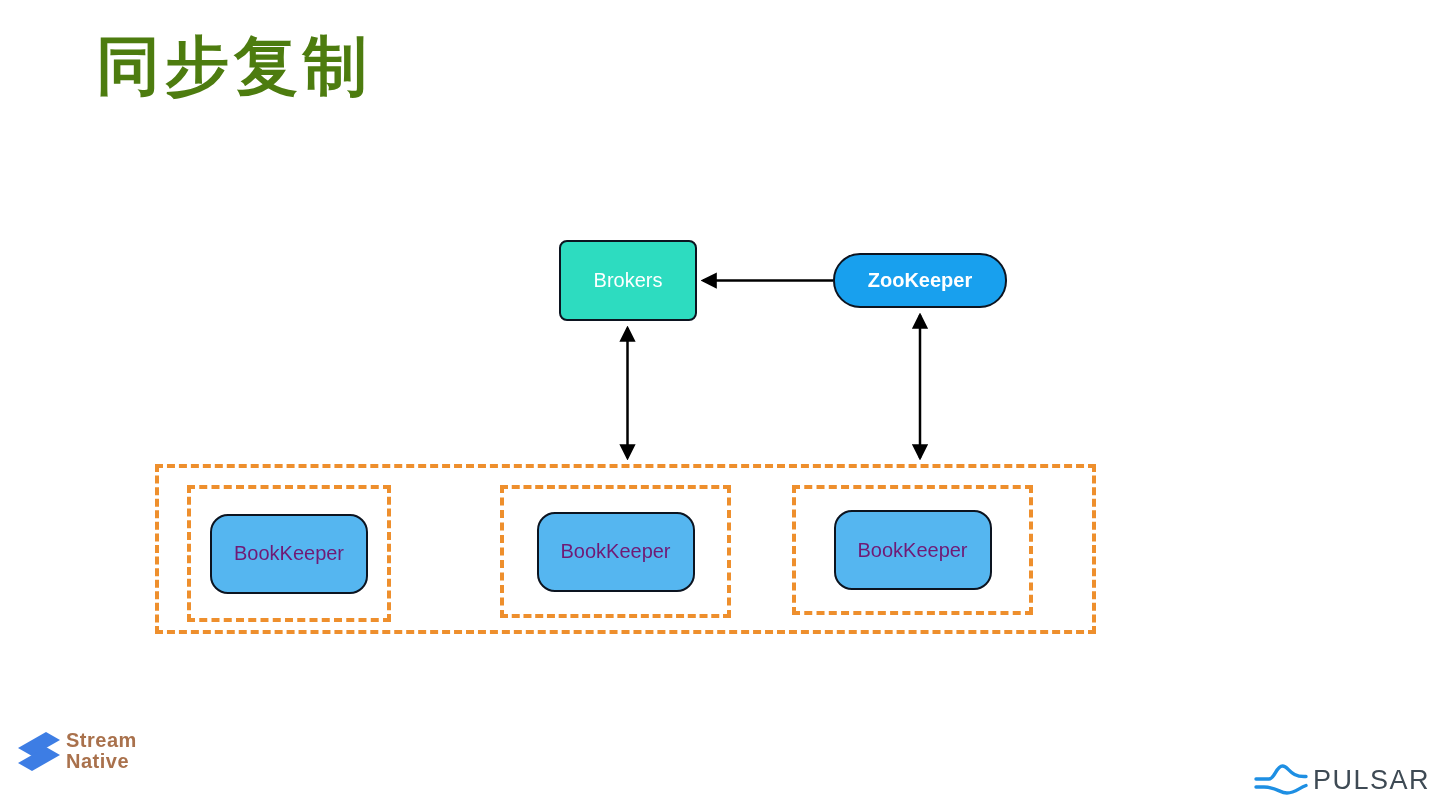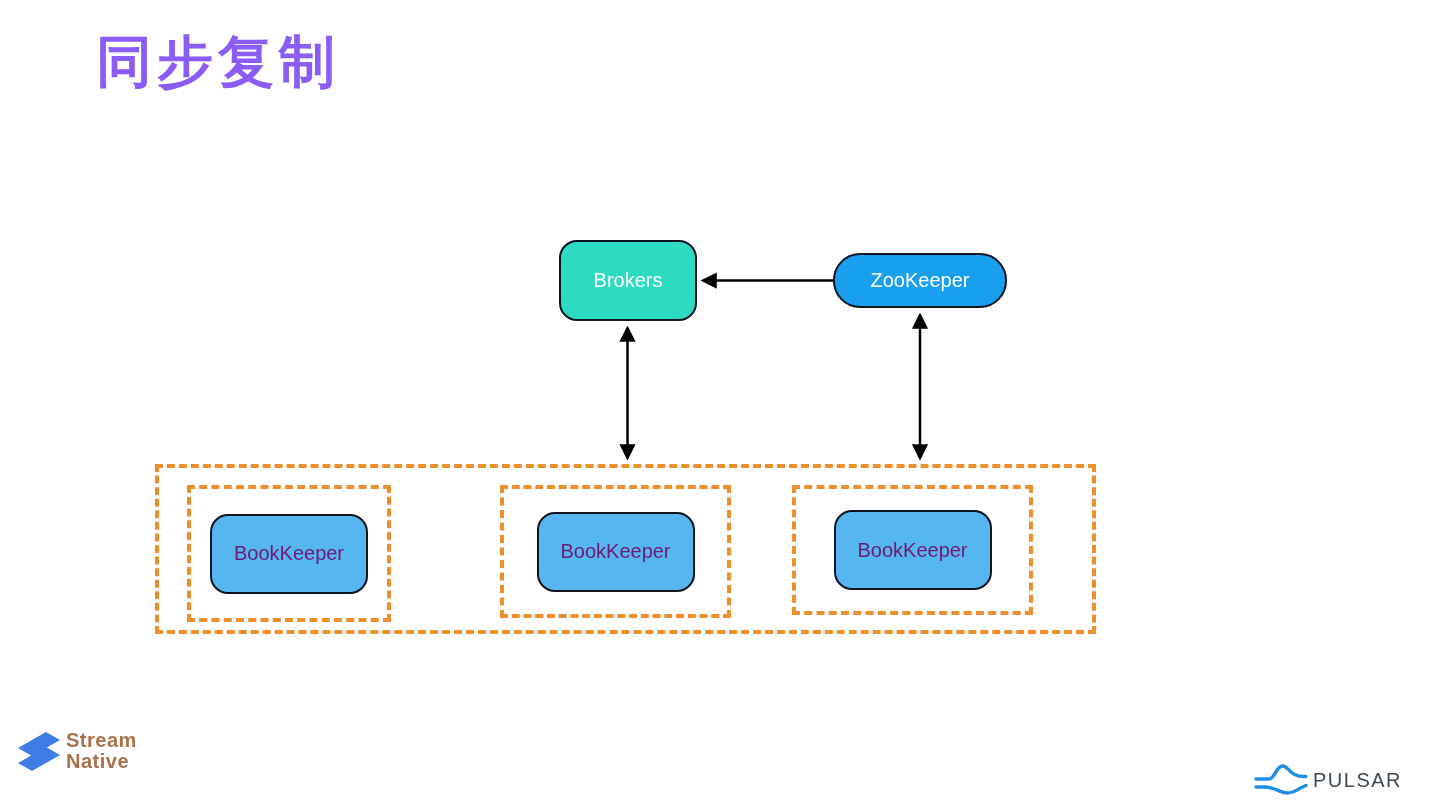--- a/index.html
+++ b/index.html
@@ -1,33 +1,33 @@
 <!DOCTYPE html>
 <html><head>
 <meta charset="utf-8">
 <style>
   html,body { margin:0; padding:0; background:#e8e8e8; }
   .slide {
     position:relative; width:1440px; height:810px; background:#ffffff;
     font-family:"Liberation Sans", sans-serif; overflow:hidden; margin:0 auto;
   }
   .title {
-    position:absolute; left:96px; top:30px; font-size:56px; line-height:1.15;
-    font-weight:800; color:#8b5cf6; letter-spacing:5px; margin:0;
+    position:absolute; left:96px; top:30px; font-size:64px; line-height:1.15;
+    font-weight:800; color:#4d7c0f; letter-spacing:5px; margin:0;
   }
   .arrows { position:absolute; left:0; top:0; width:1440px; height:810px; pointer-events:none; }
 
   .node {
     position:absolute; display:flex; align-items:center; justify-content:center;
     color:#ffffff; font-size:20px; font-weight:500;
-    border:2px solid #0c1420; border-radius:18px; box-sizing:border-box;
+    border:2px solid #0c1420; border-radius:8px; box-sizing:border-box;
     text-align:center;
   }
   .node-brokers   { left:559px; top:240px; width:138px; height:81px; background:#2ddcc0; }
-  .node-zookeeper { left:833px; top:253px; width:174px; height:55px; background:#18a0ee; border-radius:27px; }
+  .node-zookeeper { left:833px; top:253px; width:174px; height:55px; background:#18a0ee; border-radius:27px;font-weight:bold; }
 
   .cluster {
     position:absolute; left:155px; top:464px; width:941px; height:170px;
     border:4px dashed #ee8f2d; box-sizing:border-box;
   }
   .cell {
     position:absolute; border:4px dashed #ee8f2d; box-sizing:border-box;
     display:flex; align-items:center; justify-content:center;
   }
   .cell-1 { left:28px;  top:17px; width:204px; height:137px; }
@@ -36,21 +36,21 @@
   .node-bookkeeper {
     position:relative; width:158px; height:80px; background:#55b6f0;
     display:flex; align-items:center; justify-content:center;
     color:#701a75; font-size:20px; font-weight:500;
     border:2px solid #0c1420; border-radius:18px; box-sizing:border-box;
   }
 
   .sn-logo { position:absolute; left:16px; top:727px; display:flex; align-items:center; }
   .sn-text { margin-left:4px; color:#a9714c; font-weight:bold; font-size:20px; line-height:21px; letter-spacing:0.5px; }
   .pulsar-logo { position:absolute; left:1254px; top:760px; display:flex; align-items:center; }
-  .pulsar-text { margin-left:5px; color:#3e4a54; font-size:20px; font-weight:500; letter-spacing:1.5px; }
+  .pulsar-text { margin-left:5px; color:#3e4a54; font-size:27px; font-weight:500; letter-spacing:1.5px; }
 </style>
 </head>
 <body>
 
 <div class="slide">
 
   <h1 class="title">同步复制</h1>
 
   <svg class="arrows" width="1440" height="810" viewBox="0 0 1440 810">
     <defs>

